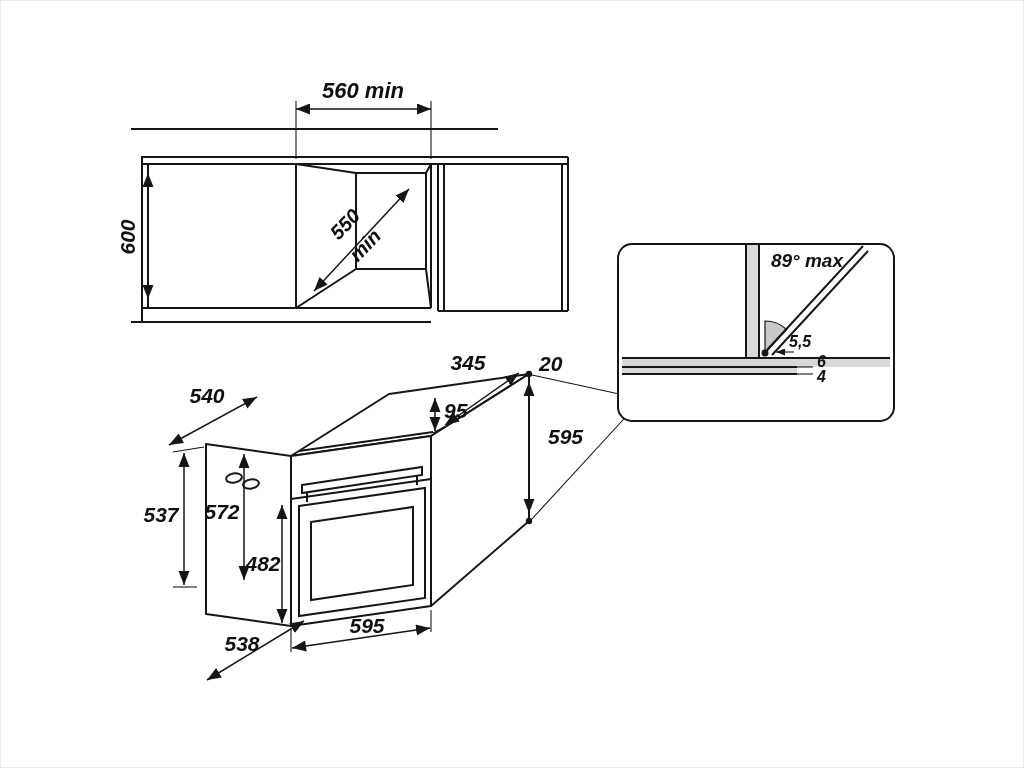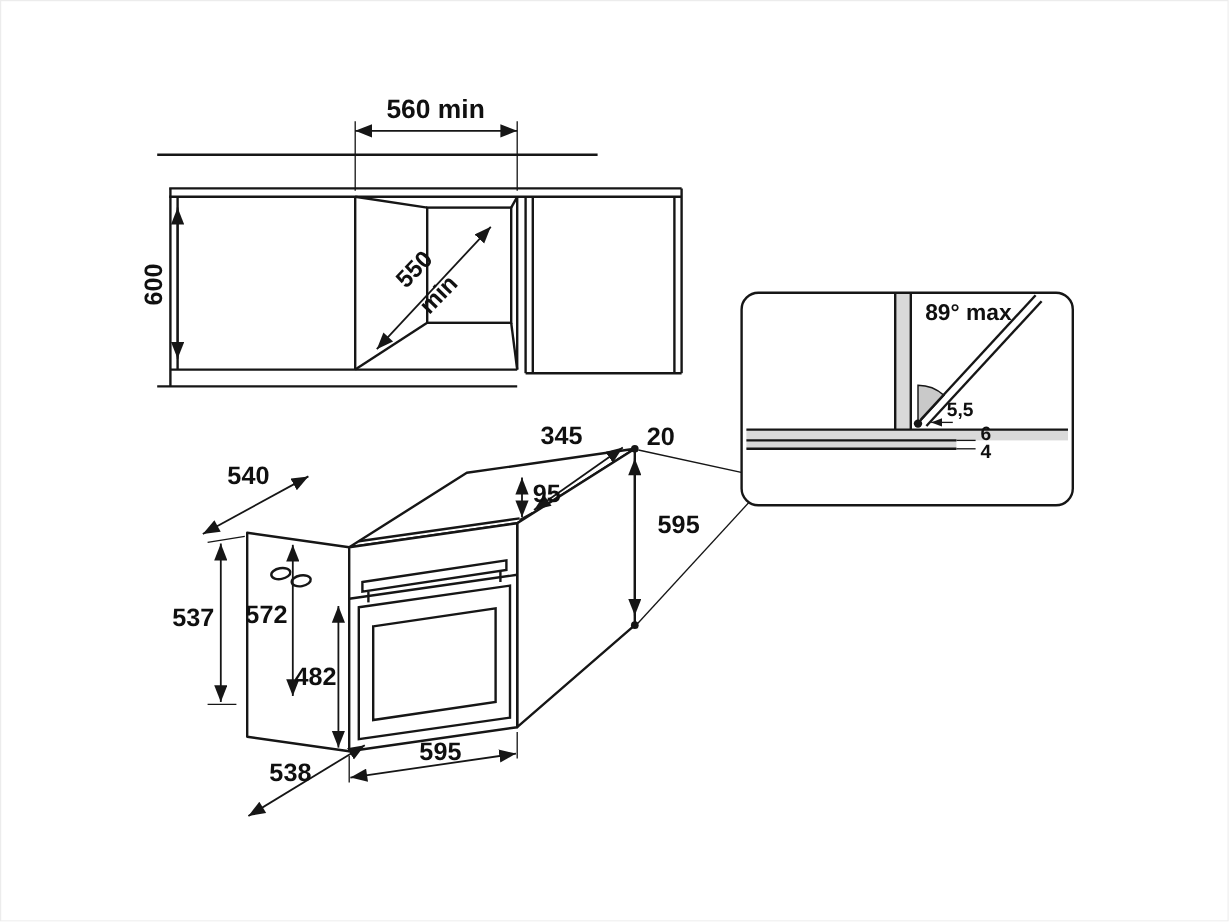--- a/index.html
+++ b/index.html
@@ -1,17 +1,17 @@
 <!DOCTYPE html>
 <html><head>
 <meta charset="utf-8">
 <style>
   html,body{margin:0;padding:0;background:#ffffff;}
   .canvas{width:1024px;height:768px;background:#ffffff;position:relative;overflow:hidden;
-          font-family:"Liberation Sans","DejaVu Sans",sans-serif;border:1px solid #ececec;box-sizing:border-box;}
+          font-family:"Liberation Sans","DejaVu Sans",sans-serif;border:1px solid #ececec;box-sizing:border-box;font-style:italic;}
   svg{display:block;}
   .ln{stroke:#161616;stroke-width:2;fill:none;stroke-linecap:butt;stroke-linejoin:miter;}
   .dim{stroke:#161616;stroke-width:1.5;fill:none;}
   .thin{stroke-width:1.1;}
   .face{fill:#ffffff;stroke:#161616;stroke-width:2;stroke-linejoin:round;}
   .shade{fill:#d9d9d9;stroke:none;}
   .dot{fill:#161616;stroke:none;}
   text{fill:#101010;font-weight:bold;font-size:21px;font-family:"Liberation Sans","DejaVu Sans",sans-serif;}
   .t22{font-size:22px}.t20{font-size:20px}.t19{font-size:19px}.t16{font-size:16px}
   .mid{text-anchor:middle}.start{text-anchor:start}

